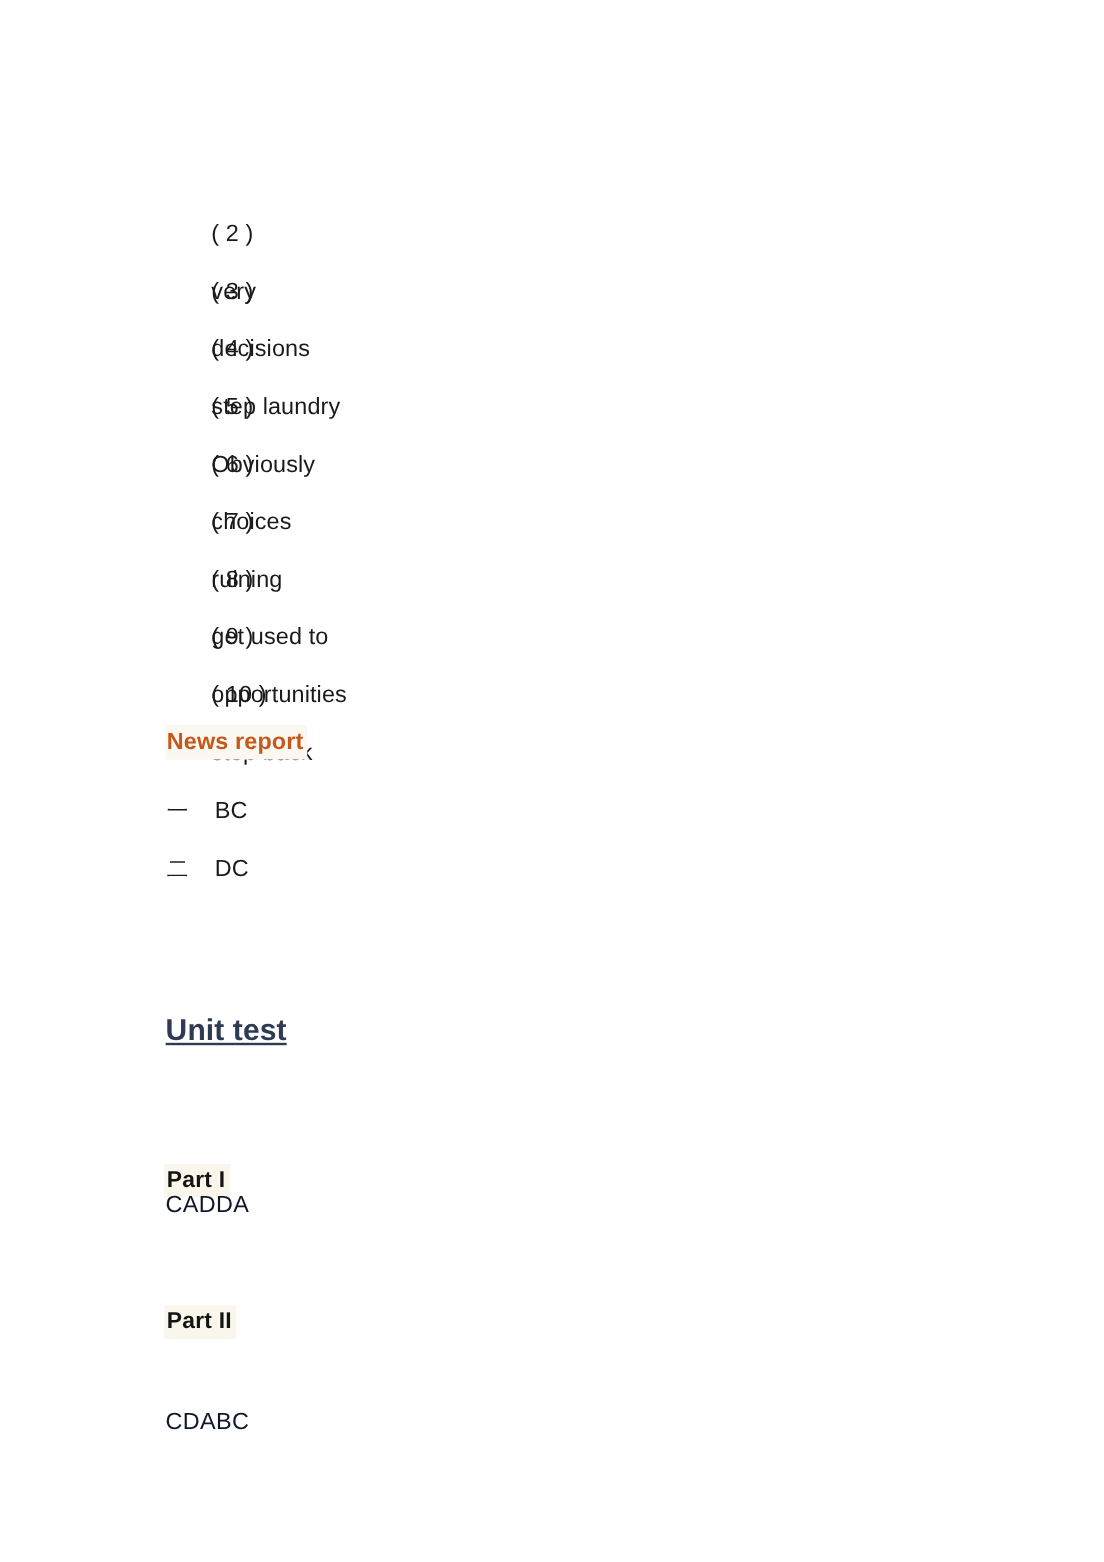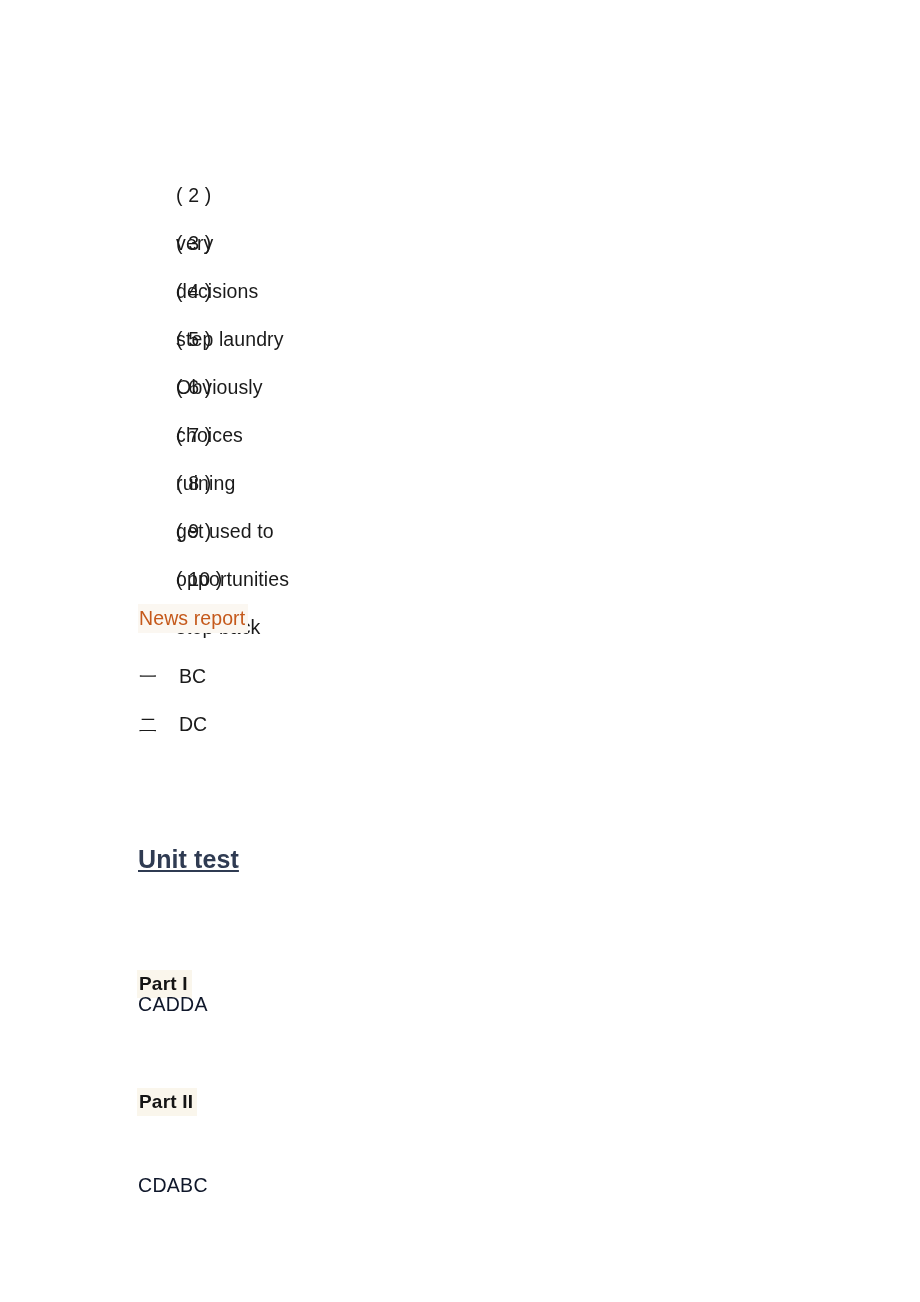--- a/index.html
+++ b/index.html
@@ -49,21 +49,21 @@
   .answer-text {
     white-space: pre;
   }
 
   
   .news-heading {
     position: absolute;
     left: 138px;
     top: 604px;
     font-size: 19.5px;
-    font-weight: normal;
+    font-weight: bold;
     color: #c5591b;
     background: #fbf7f1;
     padding: 2px 3px 3px 1px;
     line-height: 24px;
     letter-spacing: 0.1px;
   }
 
   
   .cjk-list {
     position: absolute;

